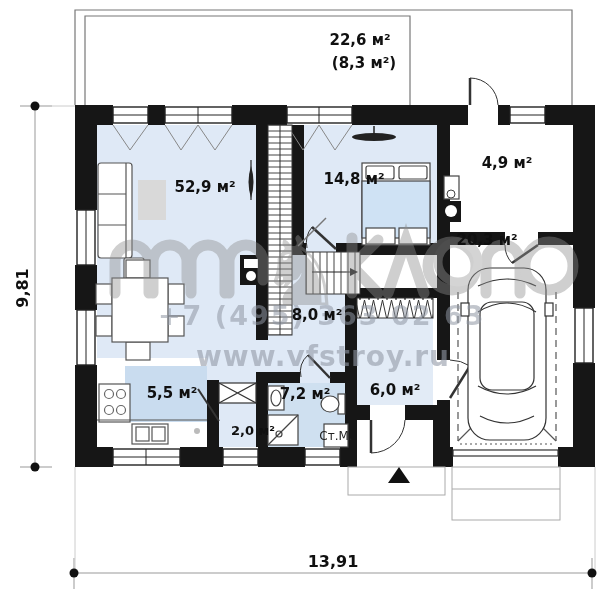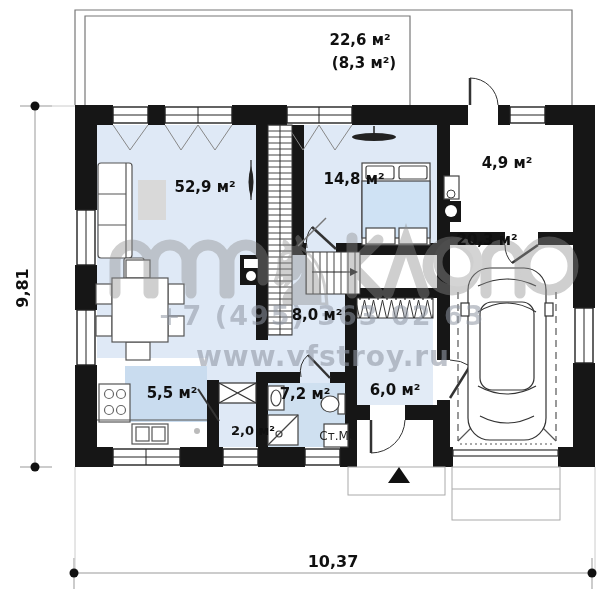--- a/index.html
+++ b/index.html
@@ -289,16 +289,16 @@
 <div class="lbl" style="left:354px;top:179px">14,8 м²</div>
 <div class="lbl" style="left:507px;top:163px">4,9 м²</div>
 <div class="lbl" style="left:487px;top:240px">20,3 м²</div>
 <div class="lbl" style="left:317px;top:315px">8,0 м²</div>
 <div class="lbl" style="left:172px;top:393px">5,5 м²</div>
 <div class="lbl" style="left:305px;top:394px">7,2 м²</div>
 <div class="lbl small" style="left:241px;top:430px">2,0 м²</div>
 <div class="lbl" style="left:395px;top:390px">6,0 м²</div>
 <div class="lbl tiny" style="left:336px;top:436px">Ст.М.</div>
 
-<div class="lbl dim" style="left:333px;top:561px">10,37</div>
+<div class="lbl dim" style="left:333px;top:561px">13,91</div>
 <div class="lbl dim rot" style="left:22px;top:288px">9,81</div>
 
 </div>
 
 </body></html>

